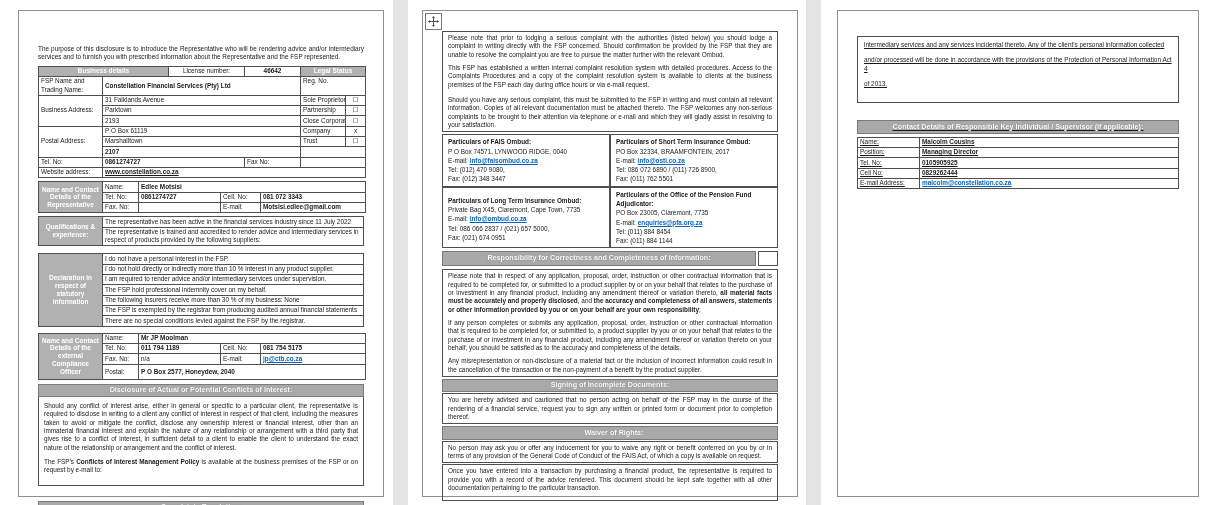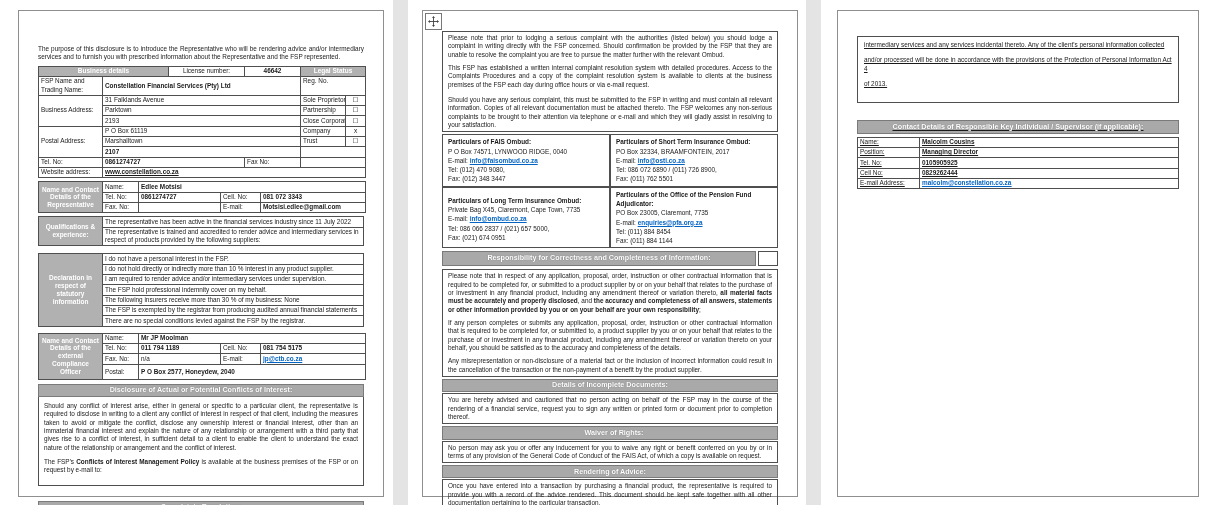--- a/index.html
+++ b/index.html
@@ -281,27 +281,26 @@
     <div class="bar-row" style="margin-top:3px;">
       <div class="bar">Responsibility for Correctness and Completeness of Information:</div>
       <div class="hbox"></div>
     </div>
     <div class="box" style="margin-top:3px;">
       <p class="just"><span>Please note that in respect of any application, proposal, order, instruction or other contractual information that is required to be completed for, or submitted to a product supplier by or on your behalf that relates to the purchase of or investment in any financial product, including any amendment thereof or variation thereto, </span><span class="b">all material facts must be accurately and properly disclosed</span><span>, and </span><span class="b">the accuracy and completeness of all answers, statements or other information provided by you or on your behalf are your own responsibility</span><span>;</span></p>
       <p class="just">If any person completes or submits any application, proposal, order, instruction or other contractual information that is required to be completed for, or submitted to, a product supplier by you or on your behalf that relates to the purchase of or investment in any financial product, including any amendment thereof or variation thereto on your behalf, you should be satisfied as to the accuracy and completeness of the details.</p>
       <p class="just">Any misrepresentation or non-disclosure of a material fact or the inclusion of incorrect information could result in the cancellation of the transaction or the non-payment of a benefit by the product supplier.</p>
     </div>
 
-    <div class="bar" style="margin-top:2px;">Details of Incomplete Documents:</div>
+    <div class="bar" style="margin-top:2px;">Signing of Incomplete Documents:</div>
     <div class="box just" style="margin-top:1px;">You are hereby advised and cautioned that no person acting on behalf of the FSP may in the course of the rendering of a financial service, request you to sign any written or printed form or document prior to completion thereof.</div>
 
     <div class="bar" style="margin-top:2px;padding-left:8px;">Waiver of Rights:</div>
     <div class="box just" style="margin-top:1px;">No person may ask you or offer any inducement for you to waive any right or benefit conferred on you by or in terms of any provision of the General Code of Conduct of the FAIS Act, of which a copy is available on request.</div>
 
-    <div class="bar" style="margin-top:2px;">Rendering of Advice:</div>
     <div class="box just" style="margin-top:1px;padding-bottom:8px;">Once you have entered into a transaction by purchasing a financial product, the representative is required to provide you with a record of the advice rendered. This document should be kept safe together with all other documentation pertaining to the particular transaction.</div>
 
   </div>
 </div>
 
 <div class="page" id="page3">
   <div class="pad" style="padding-top:25px;text-decoration:underline;">
     <div class="contbox">
       <div>intermediary services and any services incidental thereto. Any of the client's personal information collected</div>
       <div>and/or processed will be done in accordance with the provisions of the Protection of Personal Information Act 4</div>

